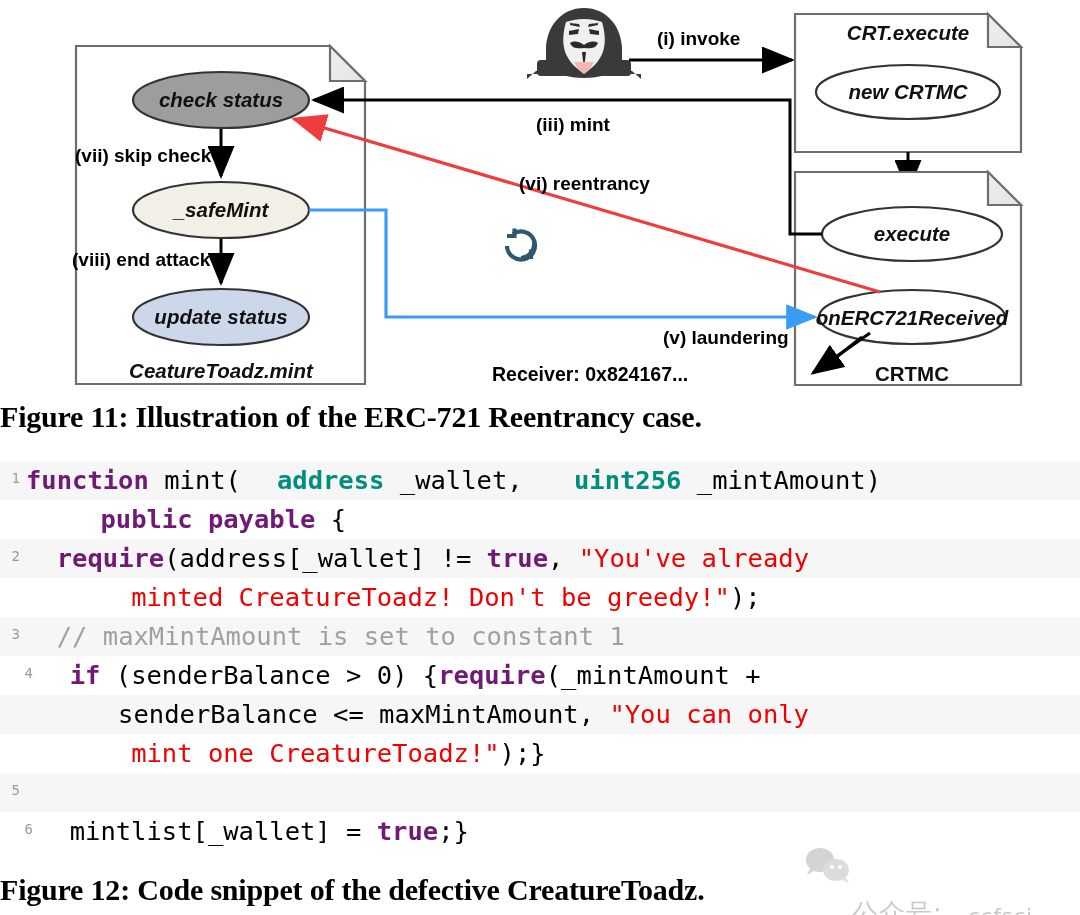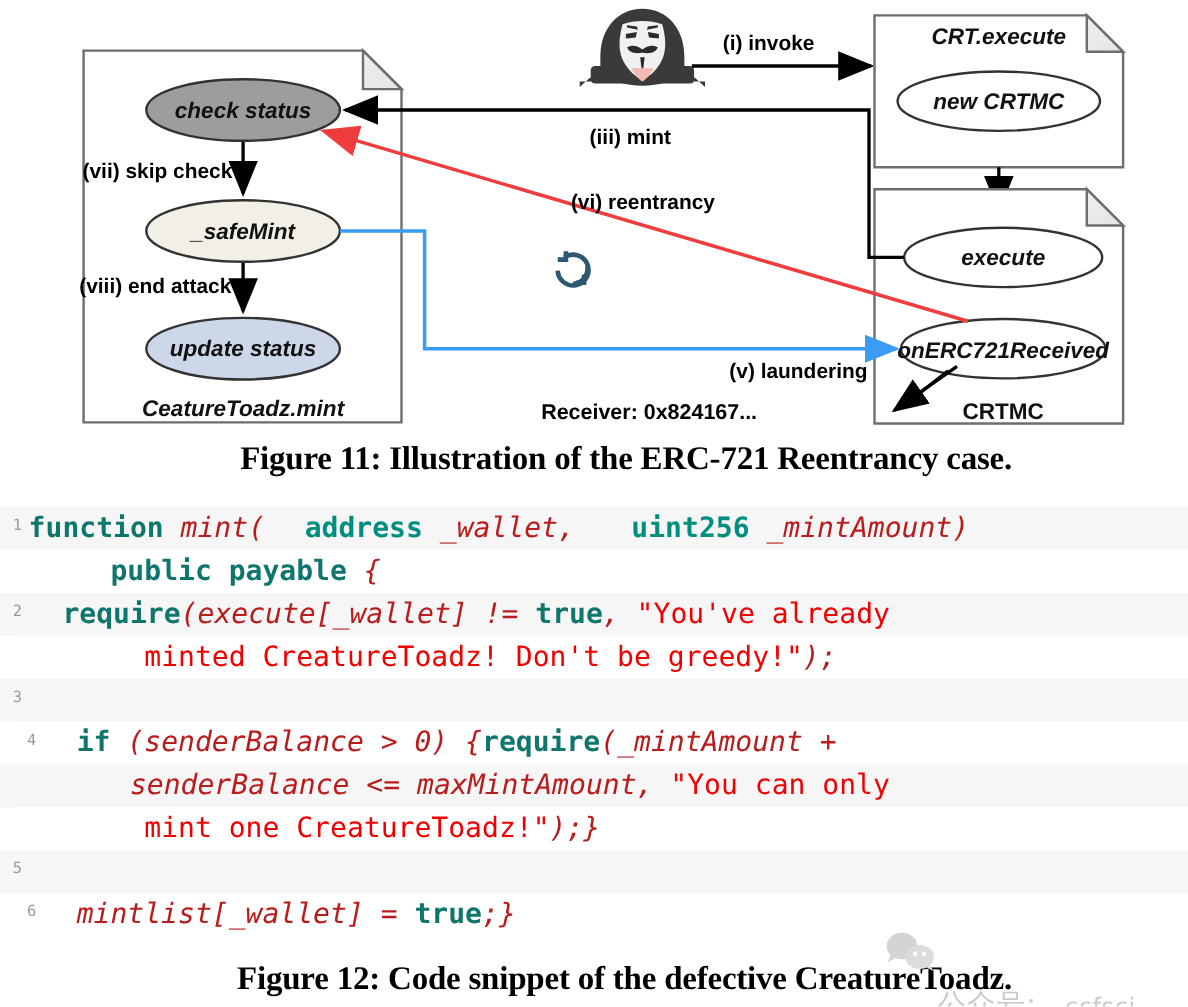--- a/index.html
+++ b/index.html
@@ -27,21 +27,21 @@
     left: 0; top: 0;
     width: 1080px;
     height: 392px;
   }
 
   
   .figcaption {
     position: absolute;
     left: 0;
     width: 920px;
-    text-align: right;
+    text-align: left;
     font-family: "Liberation Serif", serif;
     font-weight: bold;
     font-size: 30px;
     color: #000000;
     letter-spacing: -0.2px;
   }
   #caption11 { top: 400px; }
   #caption12 { top: 873px; }
 
   
@@ -77,25 +77,25 @@
   .codetext {
     position: absolute;
     left: 26px;
     top: 1px;
     font-family: "DejaVu Sans Mono", monospace;
     font-size: 25.5px;
     line-height: 37px;
     color: #1a1a1a;
     white-space: pre;
   }
-  .kw   { color: #0f766e; font-weight: bold; }
+  .kw   { color: #701a75; font-weight: bold; }
   .typ  { color: #008f7f; font-weight: bold; margin-left: 36px; }
   .str  { color: #f00000; }
   .cmt  { color: #a0a0a0; }
-  .plain{ color: #b91c1c; font-style: italic; }
+  .plain{ color: #000000; }
 
   
   #watermark {
     position: absolute;
     left: 800px;
     top: 846px;
     width: 270px;
     height: 44px;
     pointer-events: none;
   }
@@ -247,23 +247,23 @@
       <path d="M31,14 A14,14 0 0,1 18,30"></path>
     </g>
   </svg>
 </div>
 
 <div class="figcaption" id="caption11">Figure 11: Illustration of the ERC-721 Reentrancy case.</div>
 
 <div id="codeblock">
     <div class="code-row odd"><span class="lineno">1</span><span class="codetext"><span class="kw">function</span><span class="plain"> mint(</span><span class="typ">address</span><span class="plain"> _wallet, </span><span class="typ">uint256</span><span class="plain"> _mintAmount)</span></span></div>
     <div class="code-row even"><span class="lineno"></span><span class="codetext"><span class="plain">    </span><span class="kw">public payable</span><span class="plain"> {</span></span></div>
-    <div class="code-row odd"><span class="lineno">2</span><span class="codetext"><span class="plain">  </span><span class="kw">require</span><span class="plain">(execute[_wallet] != </span><span class="kw">true</span><span class="plain">, </span><span class="str">"You've already</span></span></div>
+    <div class="code-row odd"><span class="lineno">2</span><span class="codetext"><span class="plain">  </span><span class="kw">require</span><span class="plain">(address[_wallet] != </span><span class="kw">true</span><span class="plain">, </span><span class="str">"You've already</span></span></div>
     <div class="code-row even"><span class="lineno"></span><span class="codetext"><span class="plain">      </span><span class="str">minted CreatureToadz! Don't be greedy!"</span><span class="plain">);</span></span></div>
-    <div class="code-row odd"><span class="lineno">3</span><span class="codetext"><span class="plain">  </span></span></div>
+    <div class="code-row odd"><span class="lineno">3</span><span class="codetext"><span class="plain">  </span><span class="cmt">// maxMintAmount is set to constant 1</span></span></div>
     <div class="code-row even"><span class="lineno">4</span><span class="codetext"><span class="plain">  </span><span class="kw">if</span><span class="plain"> (senderBalance &gt; 0) {</span><span class="kw">require</span><span class="plain">(_mintAmount +</span></span></div>
     <div class="code-row odd"><span class="lineno"></span><span class="codetext"><span class="plain">      senderBalance &lt;= maxMintAmount, </span><span class="str">"You can only</span></span></div>
     <div class="code-row even"><span class="lineno"></span><span class="codetext"><span class="plain">      </span><span class="str">mint one CreatureToadz!"</span><span class="plain">);}</span></span></div>
     <div class="code-row odd"><span class="lineno">5</span><span class="codetext"><span class="plain">  </span></span></div>
     <div class="code-row even"><span class="lineno">6</span><span class="codetext"><span class="plain">  mintlist[_wallet] = </span><span class="kw">true</span><span class="plain">;}</span></span></div>
   </div>
 
 <div class="figcaption" id="caption12">Figure 12: Code snippet of the defective CreatureToadz.</div>
 
 <div id="watermark">

